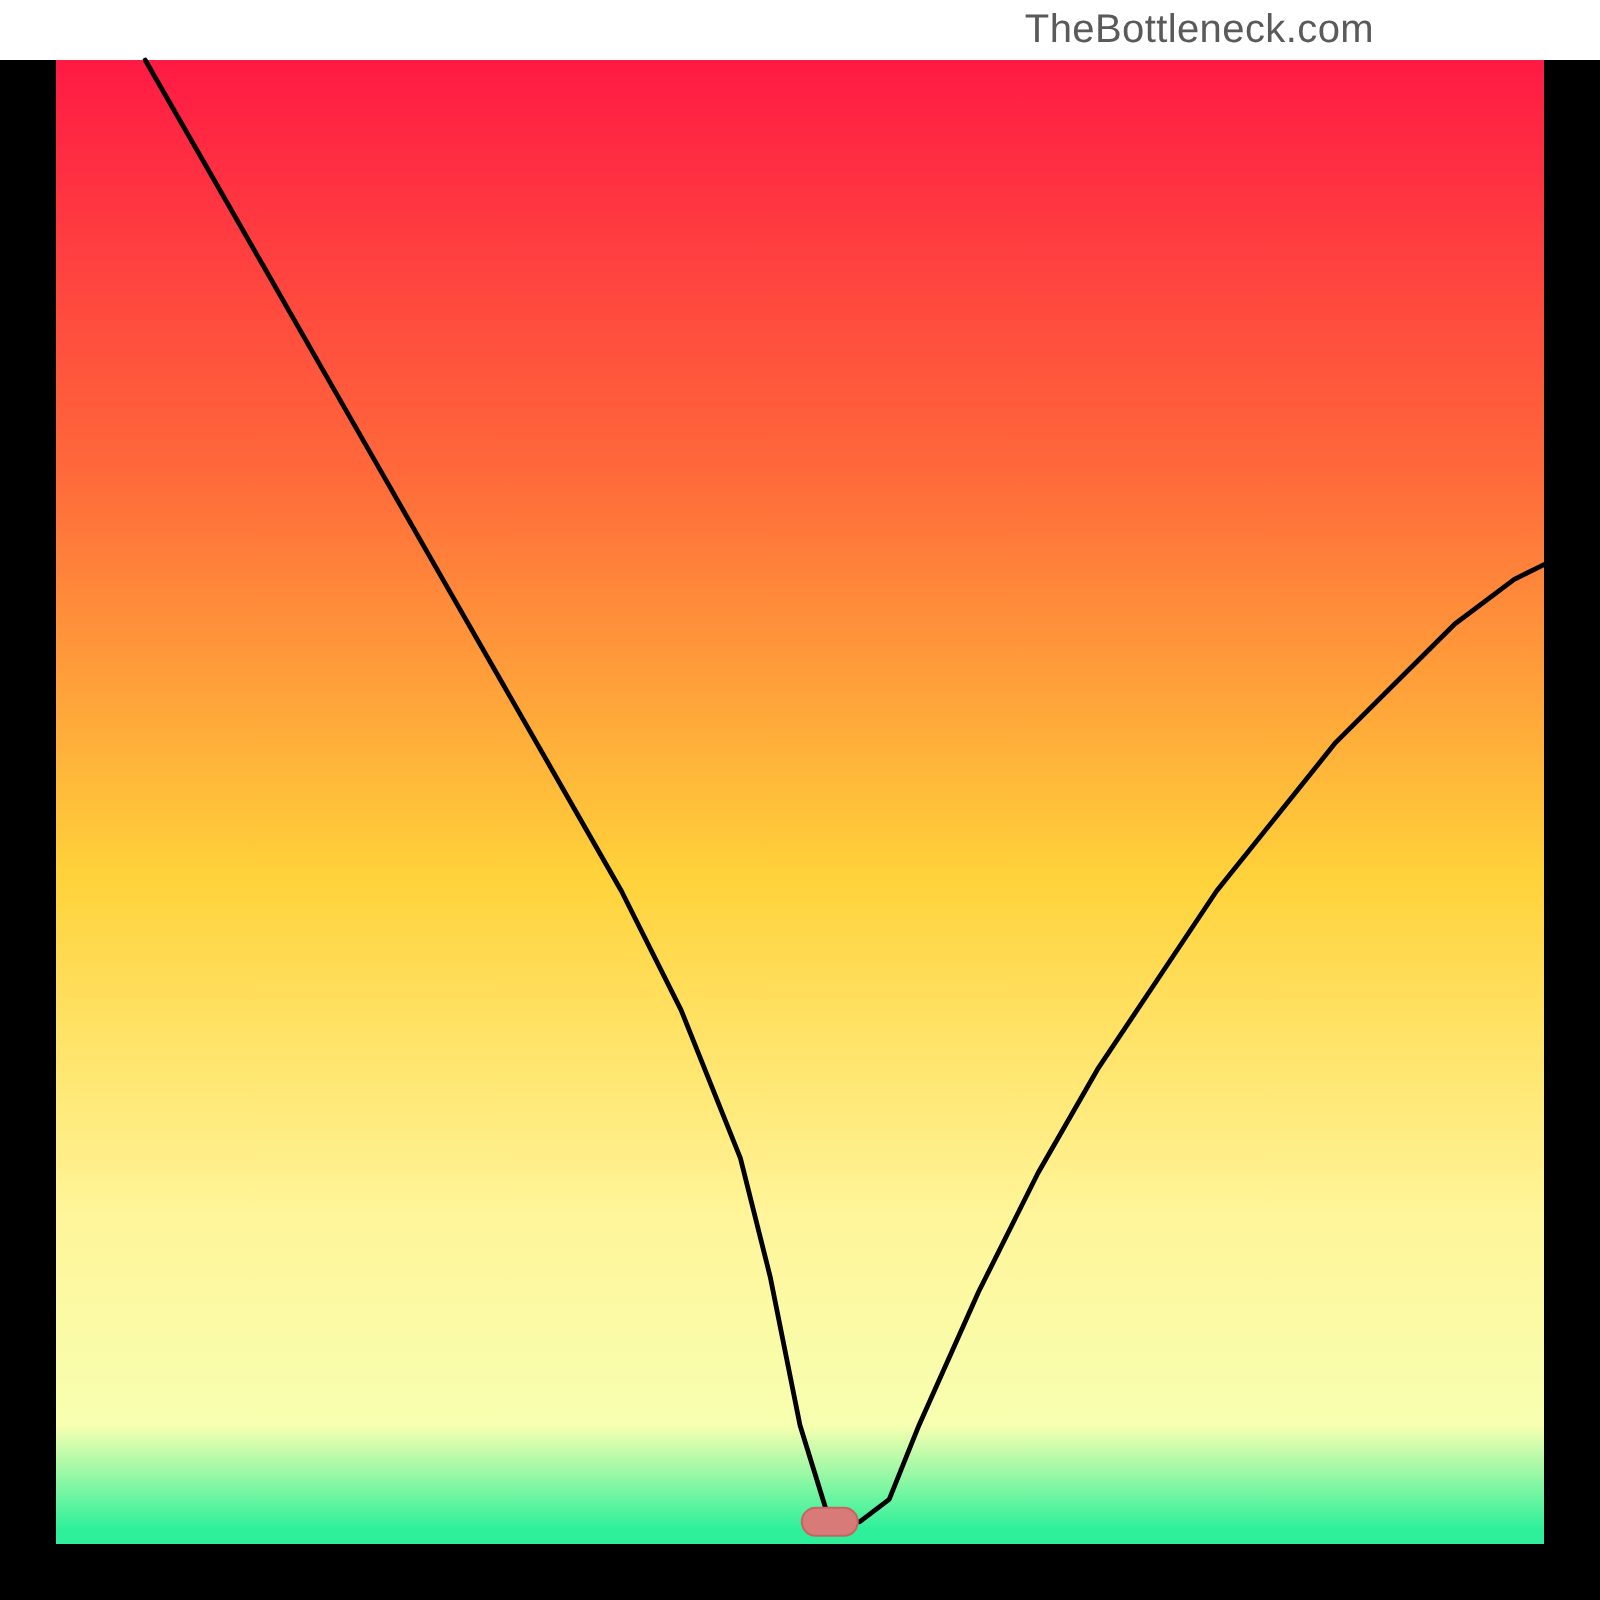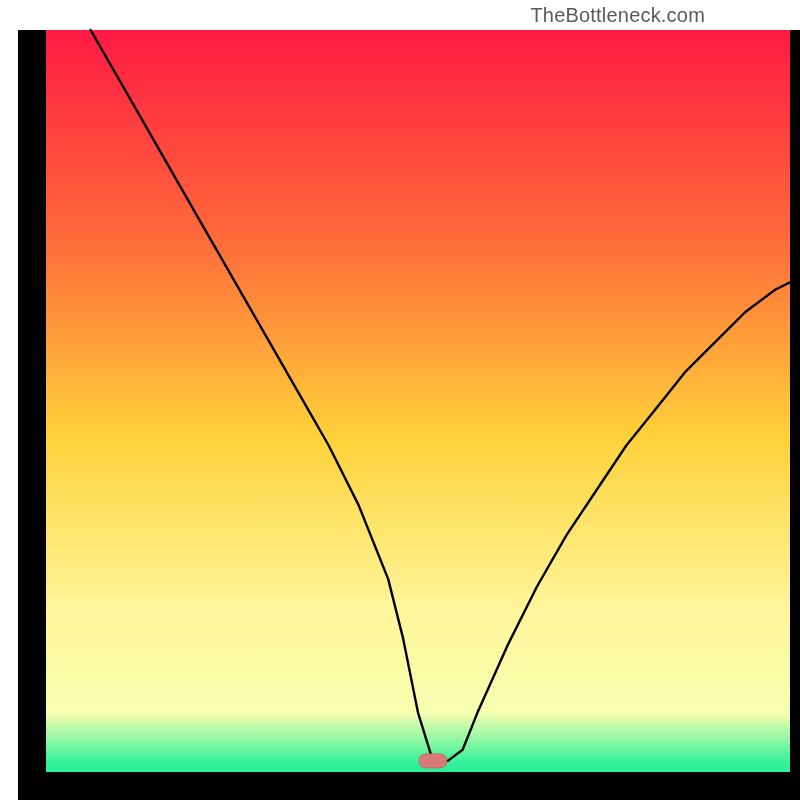--- a/index.html
+++ b/index.html
@@ -5,21 +5,20 @@
   body {
     margin: 0;
     padding: 0;
     background: #ffffff;
     font-family: Arial, Helvetica, sans-serif;
   }
   .chart-wrap {
     width: 697px;
     height: 800px;
     position: relative;
-    margin-left: 18px;
   }
   .watermark {
     position: absolute;
     top: 4px;
     right: 10px;
     font-size: 20px;
     font-weight: 500;
     color: #5a5a5a;
     letter-spacing: 0.2px;
   }

